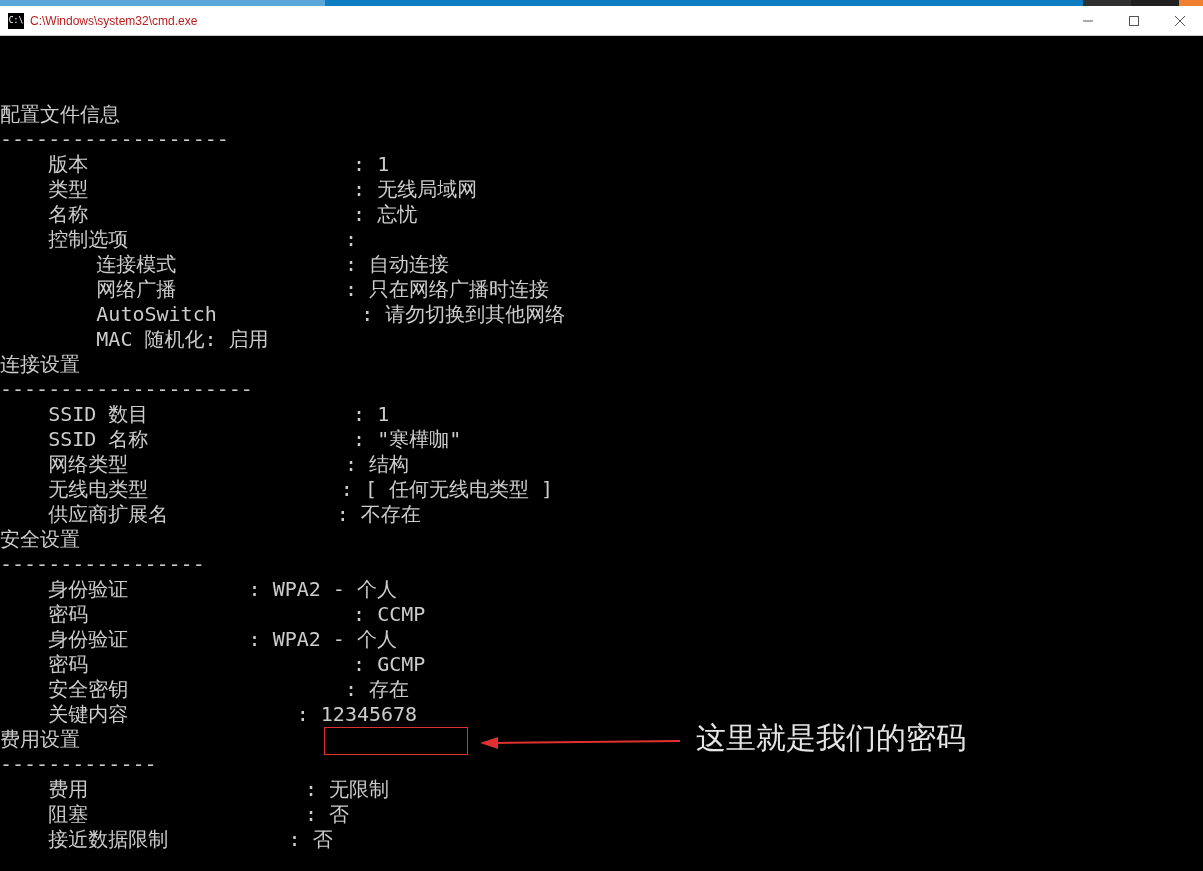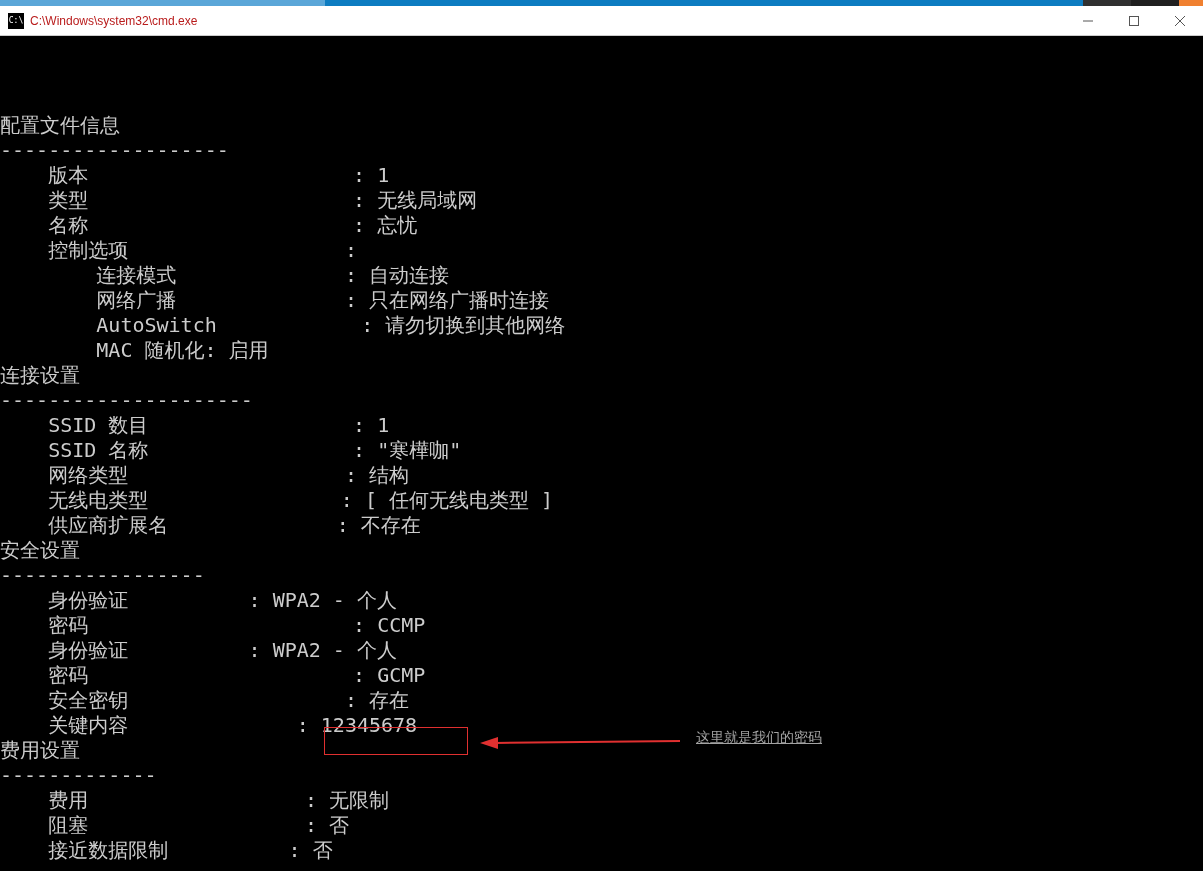--- a/index.html
+++ b/index.html
@@ -45,21 +45,21 @@
   }
   .winbtn svg { stroke: #555; stroke-width: 1; fill: none; }
   .terminal {
     background: #000;
     color: #ccc;
     height: calc(871px - 6px - 30px);
     font-family: "NSimSun", "SimSun", monospace;
     font-size: 20px;
     line-height: 25px;
     white-space: pre;
-    padding-top: 27px;
+    padding-top: 16px;
     position: relative;
   }
   .line { white-space: pre; }
   .highlight-box {
     position: absolute;
     border: 1px solid #e03030;
     left: 324px;
     top: 691px;
     width: 144px;
     height: 28px;
@@ -68,25 +68,24 @@
     position: absolute;
     left: 480px;
     top: 695px;
     width: 210px;
     height: 30px;
   }
   .annotation {
     position: absolute;
     left: 696px;
     top: 689px;
-    color: #a3a3a3;
-    font-size: 14px;
+    color: #e5e5e5;
+    font-size: 30px;
     font-family: "SimSun", serif;
     white-space: nowrap;
-    text-decoration: underline;
   }
 </style>
 </head>
 <body>
 
 <div class="topbar" id="topbar">
     <div style="background: rgb(90, 166, 216); flex: 9 1 0%;"></div>
     <div style="background: rgb(90, 166, 216); flex: 9 1 0%;"></div>
     <div style="background: rgb(90, 166, 216); flex: 9 1 0%;"></div>
     <div style="background: rgb(13, 124, 193); flex: 9 1 0%;"></div>

